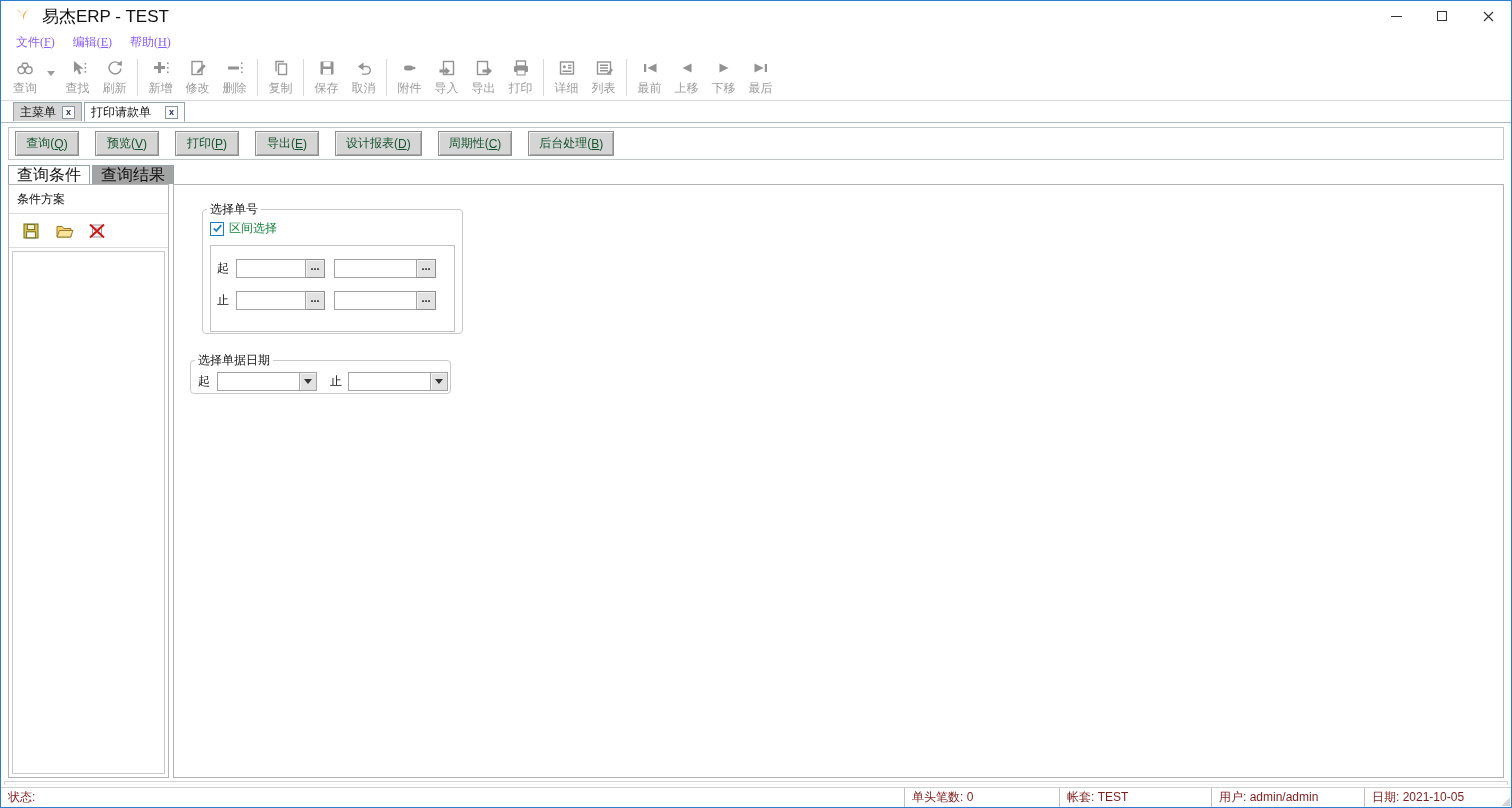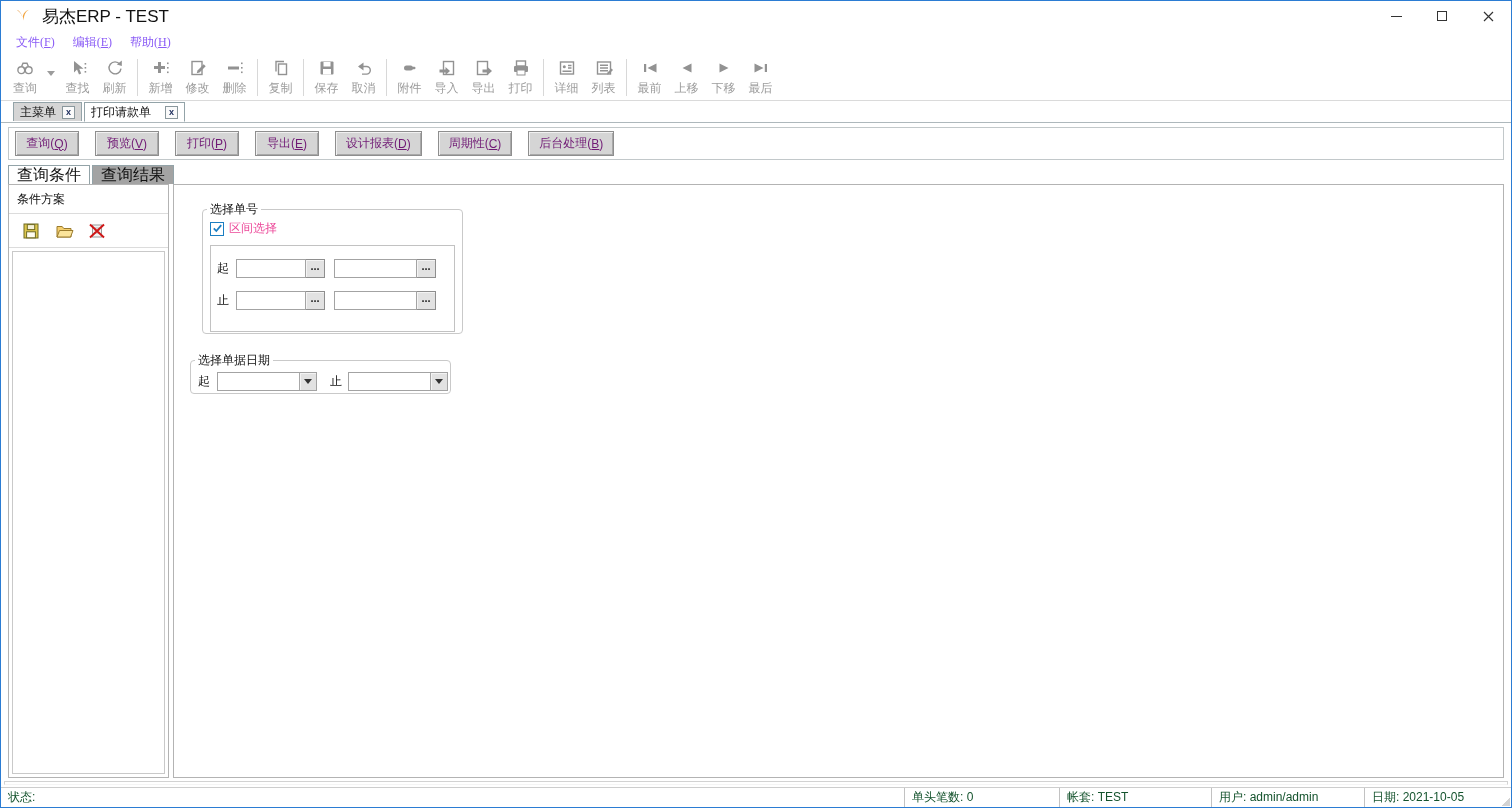--- a/index.html
+++ b/index.html
@@ -51,21 +51,21 @@
   .closebox { width:13px; height:13px; border:1px solid #8a979c; background:#fafafa; font-size:9px;
               font-weight:bold; color:#1a2a5a; display:flex; align-items:center; justify-content:center;
               line-height:1; }
 
   
   .pagearea { position:absolute; top:122px; left:0; right:0; height:656px; background:#fff; }
 
   .btnpanel { position:absolute; left:7px; right:7px; top:4px; height:33px;
               border:1px solid #c2c8ca; background:#fff; display:flex; align-items:center;
               padding-left:6px; }
-  .abtn { height:25px; min-width:64px; padding:0 10px; margin-right:16px; font-size:12px; color:#701a75;
+  .abtn { height:25px; min-width:64px; padding:0 10px; margin-right:16px; font-size:12px; color:#14532d;
           background:#d5d5d5; border:1px solid #8e8e8e;
           box-shadow: inset 1px 1px 0 #f1f1f1, inset -1px -1px 0 #a9a9a9;
           display:flex; align-items:center; justify-content:center; cursor:default; white-space:nowrap; }
 
   .subtabs { position:absolute; left:7px; top:41px; height:20px; display:flex; align-items:flex-end; }
   .stab { height:19px; padding:0 8px; display:flex; align-items:center; font-size:16px; color:#111;
           border:1px solid #93a3a8; border-bottom:none; margin-right:2px; cursor:default; }
   .stab.active { background:#fff; height:20px; margin-bottom:-1px; }
   .stab.inactive { background:#a3a3a3; }
 
@@ -83,21 +83,21 @@
   .mainpanel { position:absolute; left:172px; right:7px; top:61px; bottom:1px;
                border:1px solid #b3b3b3; background:#fff; }
   fieldset { position:absolute; border:1px solid #c9c9c9; border-radius:4px; }
   legend { font-size:12px; color:#111; padding:0 3px; margin-left:4px; }
   .fs-order { left:28px; top:16px; width:261px; height:133px; }
   .fs-date  { left:16px; top:167px; width:261px; height:42px; }
 
   .cbrow { display:flex; align-items:center; margin:2px 0 0 7px; }
   .cbox { width:14px; height:14px; border:1px solid #1b7ec2; background:#fff; display:flex;
           align-items:center; justify-content:center; }
-  .cblabel { font-size:12px; color:#ec4899; margin-left:5px; }
+  .cblabel { font-size:12px; color:#15803d; margin-left:5px; }
 
   .innerbox { margin:8px 7px 0 7px; height:87px; border:1px solid #c2c2c2; padding:13px 0 0 6px; }
   .frow { display:flex; align-items:center; margin-bottom:13px; }
   .flabel { font-size:12px; color:#111; width:15px; margin-right:4px; }
   .txt { height:19px; border:1px solid #a3a3a3; background:#fff; font-size:12px; padding:0 3px;
          outline:none; }
   .txt.w1 { width:70px; }
   .txt.w2 { width:83px; margin-left:9px; }
   .ellbtn { width:19px; height:19px; border:1px solid #8e8e8e; border-left:none; background:#e2e2e2;
             box-shadow: inset 1px 1px 0 #f4f4f4; font-size:11px; font-weight:bold; color:#222;
@@ -110,21 +110,21 @@
   .combobtn { width:17px; height:17px; background:#e2e2e2; border-left:1px solid #a8a8a8;
               box-shadow: inset 1px 1px 0 #f4f4f4; display:flex; align-items:center;
               justify-content:center; cursor:pointer; }
   .combobtn .caret-down { border-top-color:#333; }
   .datesep { font-size:12px; color:#111; margin:0 6px 0 13px; }
 
   
   .hstrip { position:absolute; top:780px; left:3px; right:3px; height:4px;
             border:1px solid #d2d2d2; border-bottom-color:#f5f5f5; background:#fff; }
   .statusbar { position:absolute; top:786px; left:0; right:0; bottom:0; background:#fff;
-               border-top:1px solid #cdcdcd; display:flex; align-items:center; font-size:12px; color:#14532d; }
+               border-top:1px solid #cdcdcd; display:flex; align-items:center; font-size:12px; color:#7f1d1d; }
   .scell { height:100%; display:flex; align-items:center; padding-left:7px;
            border-left:1px solid #c2c2c2; }
   .scell.first { flex:1; border-left:none; }
   .scell.c1 { width:155px; } .scell.c2 { width:152px; } .scell.c3 { width:153px; }
   .scell.c4 { width:147px; }
   .grip { position:absolute; right:1px; bottom:1px; width:8px; height:8px;
           background:
             linear-gradient(135deg, transparent 50%, #b5b5b5 50%) ;
           opacity:.6; }
 </style>

